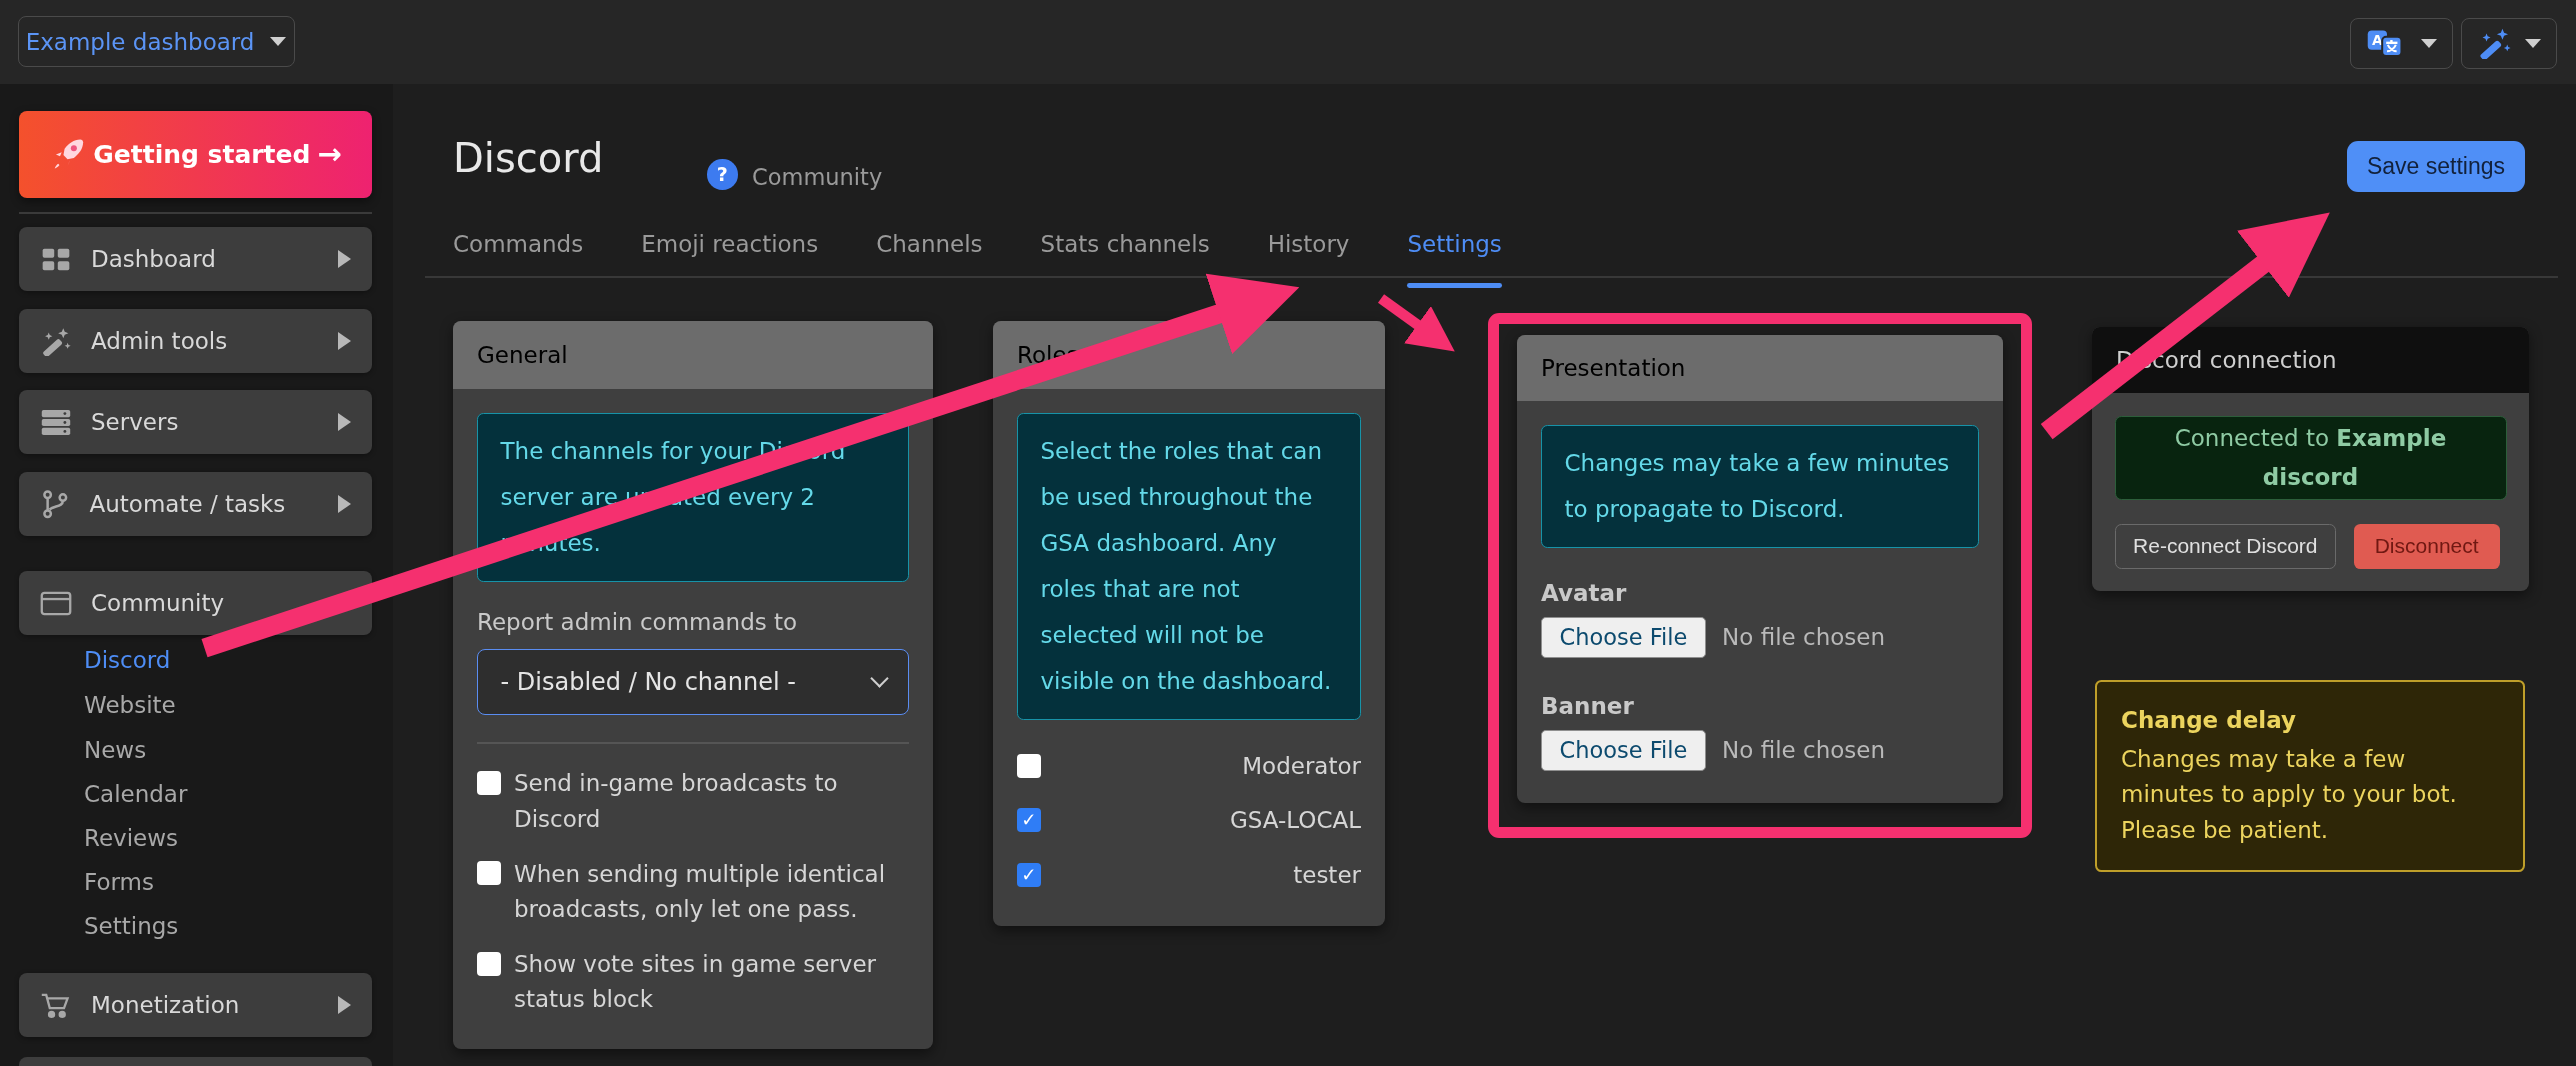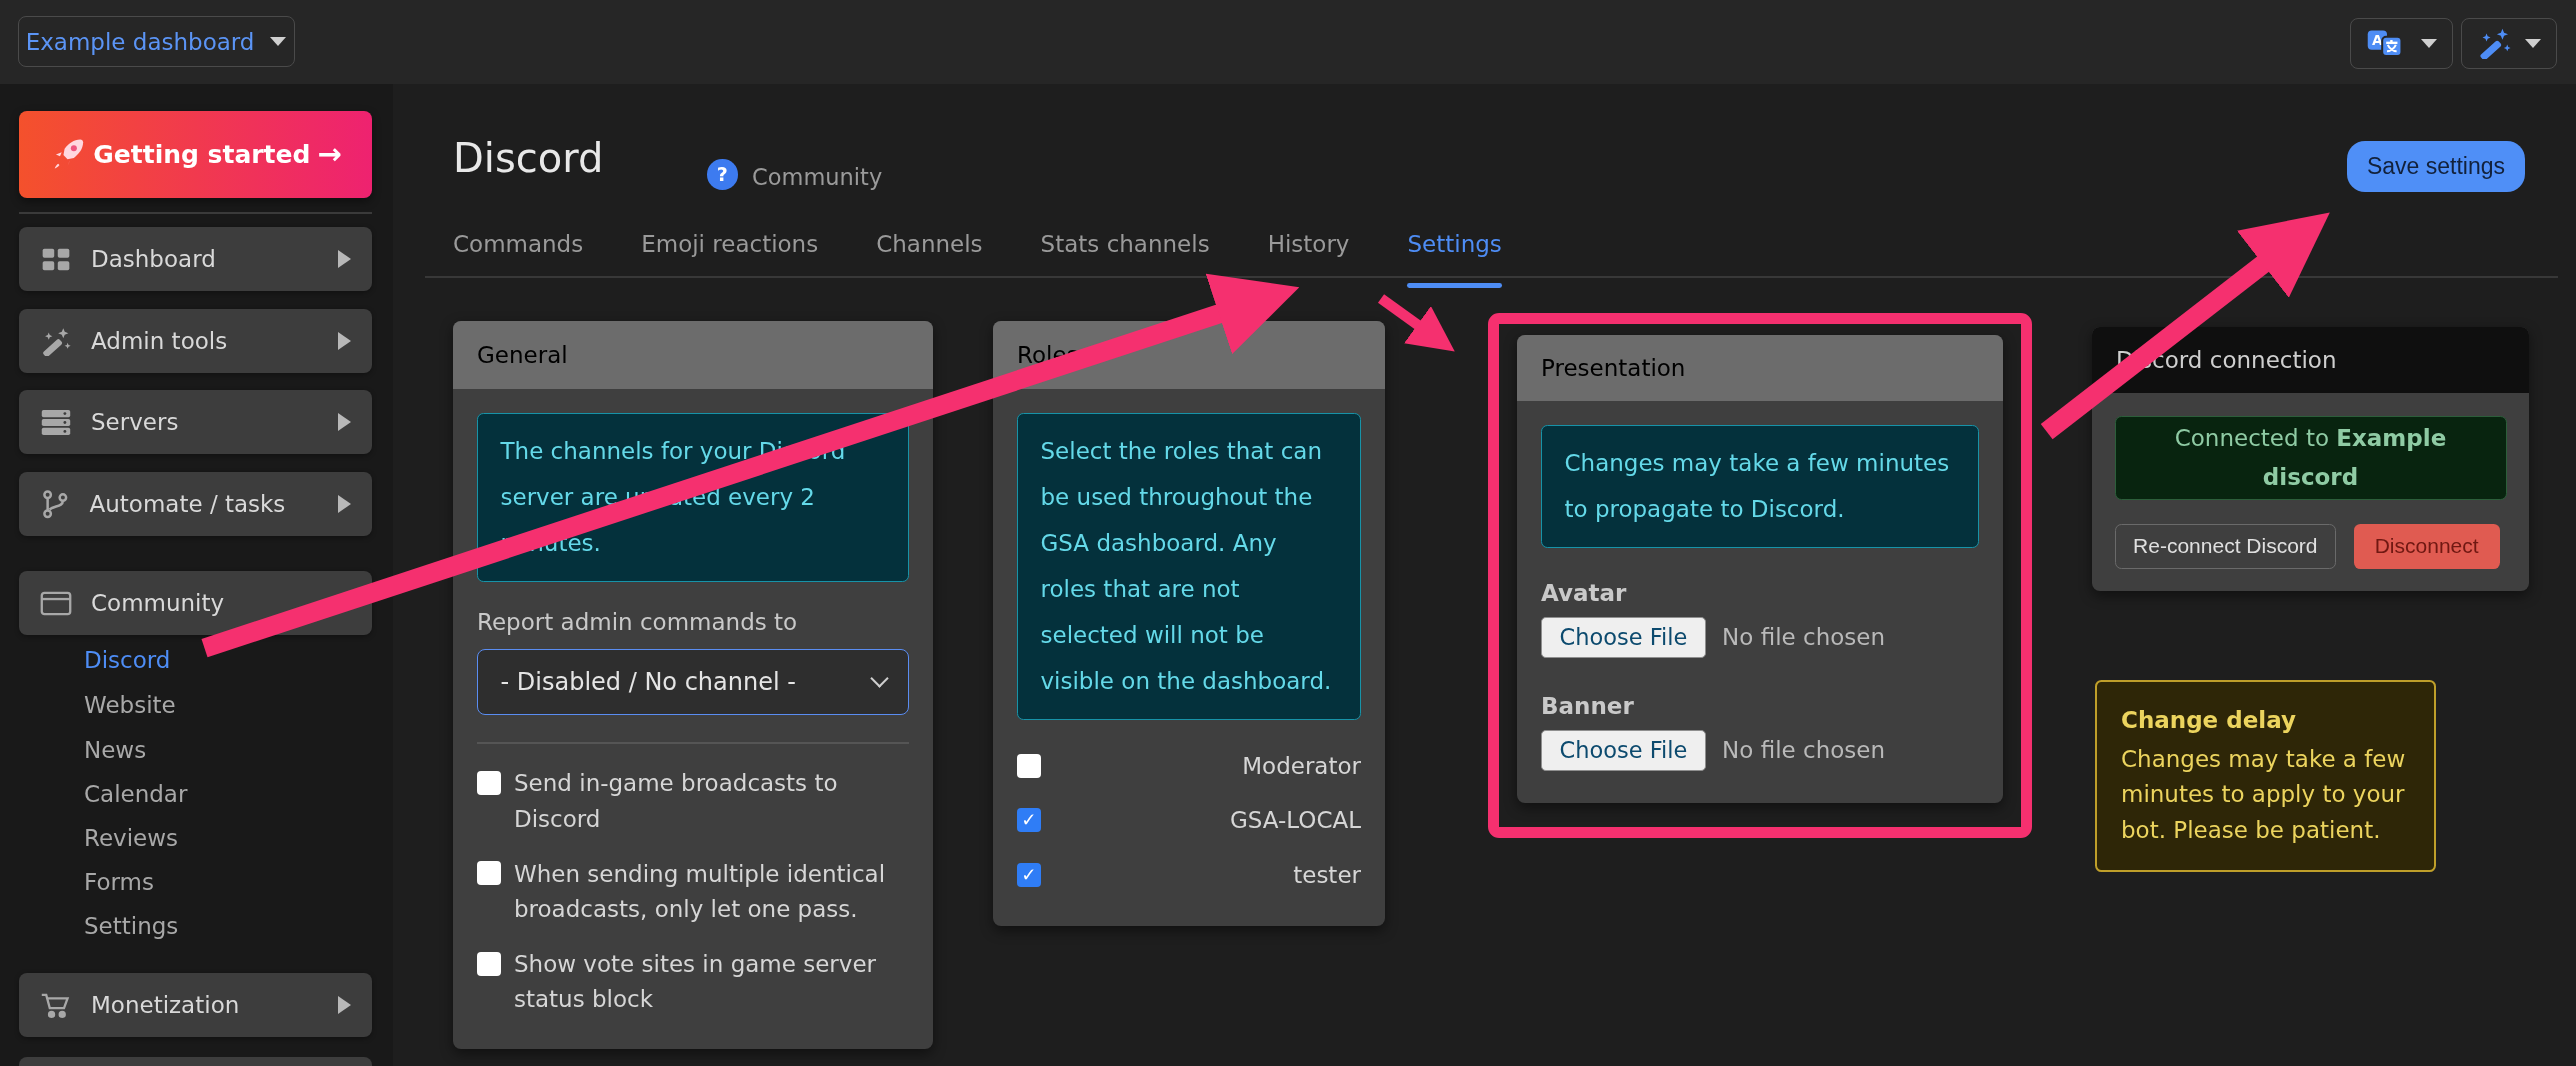--- a/index.html
+++ b/index.html
@@ -53,21 +53,21 @@
   
   .page-title { position:absolute; left:453px; top:135px; font-size:40px; font-weight:500; color:#e8e8e8; }
   .help-badge {
     position:absolute; left:707px; top:159px; width:30.5px; height:30.5px; border-radius:50%;
     background:#3d7bf0; color:#fff; font-size:19px; font-weight:bold;
     display:flex; align-items:center; justify-content:center; cursor:pointer;
   }
   .page-subtitle { position:absolute; left:752px; top:164px; font-size:22.5px; color:#9a9a9a; }
   .save-btn {
     position:absolute; left:2347px; top:141px; width:178px; height:51px; border:none;
-    background:#4f8ff7; border-radius:18px; color:#12213b; font-size:23px; cursor:pointer;
+    background:#4f8ff7; border-radius:11px; color:#12213b; font-size:23px; cursor:pointer;
     display:flex; align-items:center; justify-content:center;
   }
 
   
   .tabs { position:absolute; left:453px; top:231px; display:flex; gap:58px; }
   .tab { position:relative; font-size:23px; color:#9a9a9a; padding-bottom:26px; cursor:pointer; }
   .tab.active { color:#4e8df5; }
   .tab.active::after { content:""; position:absolute; left:0; right:0; bottom:-4.8px; height:4.8px; background:#4e8df5; border-radius:2.4px; }
   .tabs-rule { position:absolute; left:425px; top:276px; width:2133px; height:1.6px; background:#383838; }
 
@@ -101,21 +101,21 @@
   .success-box {
     background:#08240f; border:1.6px solid #2c5e3a; border-radius:6.4px; padding:2px 16px;
     color:#8fcba4; font-size:23px; line-height:1.7; text-align:center;
   }
   .success-box b { font-weight:bold; }
   .conn-btns { display:flex; gap:17.6px; margin-top:24px; }
   .btn-outline { background:transparent; border:1.6px solid #6a6a6a; border-radius:6.4px; color:#e0e0e0; font-size:21px; padding:9.6px 17.6px; cursor:pointer; }
   .btn-danger  { background:#e05b51; border:none; border-radius:6.4px; color:#701812; font-size:21px; padding:9.6px 21px; cursor:pointer; }
 
   .warn-box {
-    position:absolute; left:2095px; top:680px; width:341px; background:#2e2607;
+    position:absolute; left:2095px; top:680px; width:430px; background:#2e2607;
     border:2.4px solid #bf9f2a; border-radius:6.4px; padding:21px 24px;
     color:#ecd45e; font-size:23px; line-height:1.55;
   }
   .warn-box .warn-title { font-weight:bold; margin-bottom:3.2px; }
 
   
   .hl-rect {
     position:absolute; left:1488px; top:313px; width:544px; height:525px;
     border:11.2px solid #f5306f; border-radius:11.2px; pointer-events:none; z-index:40;
   }

